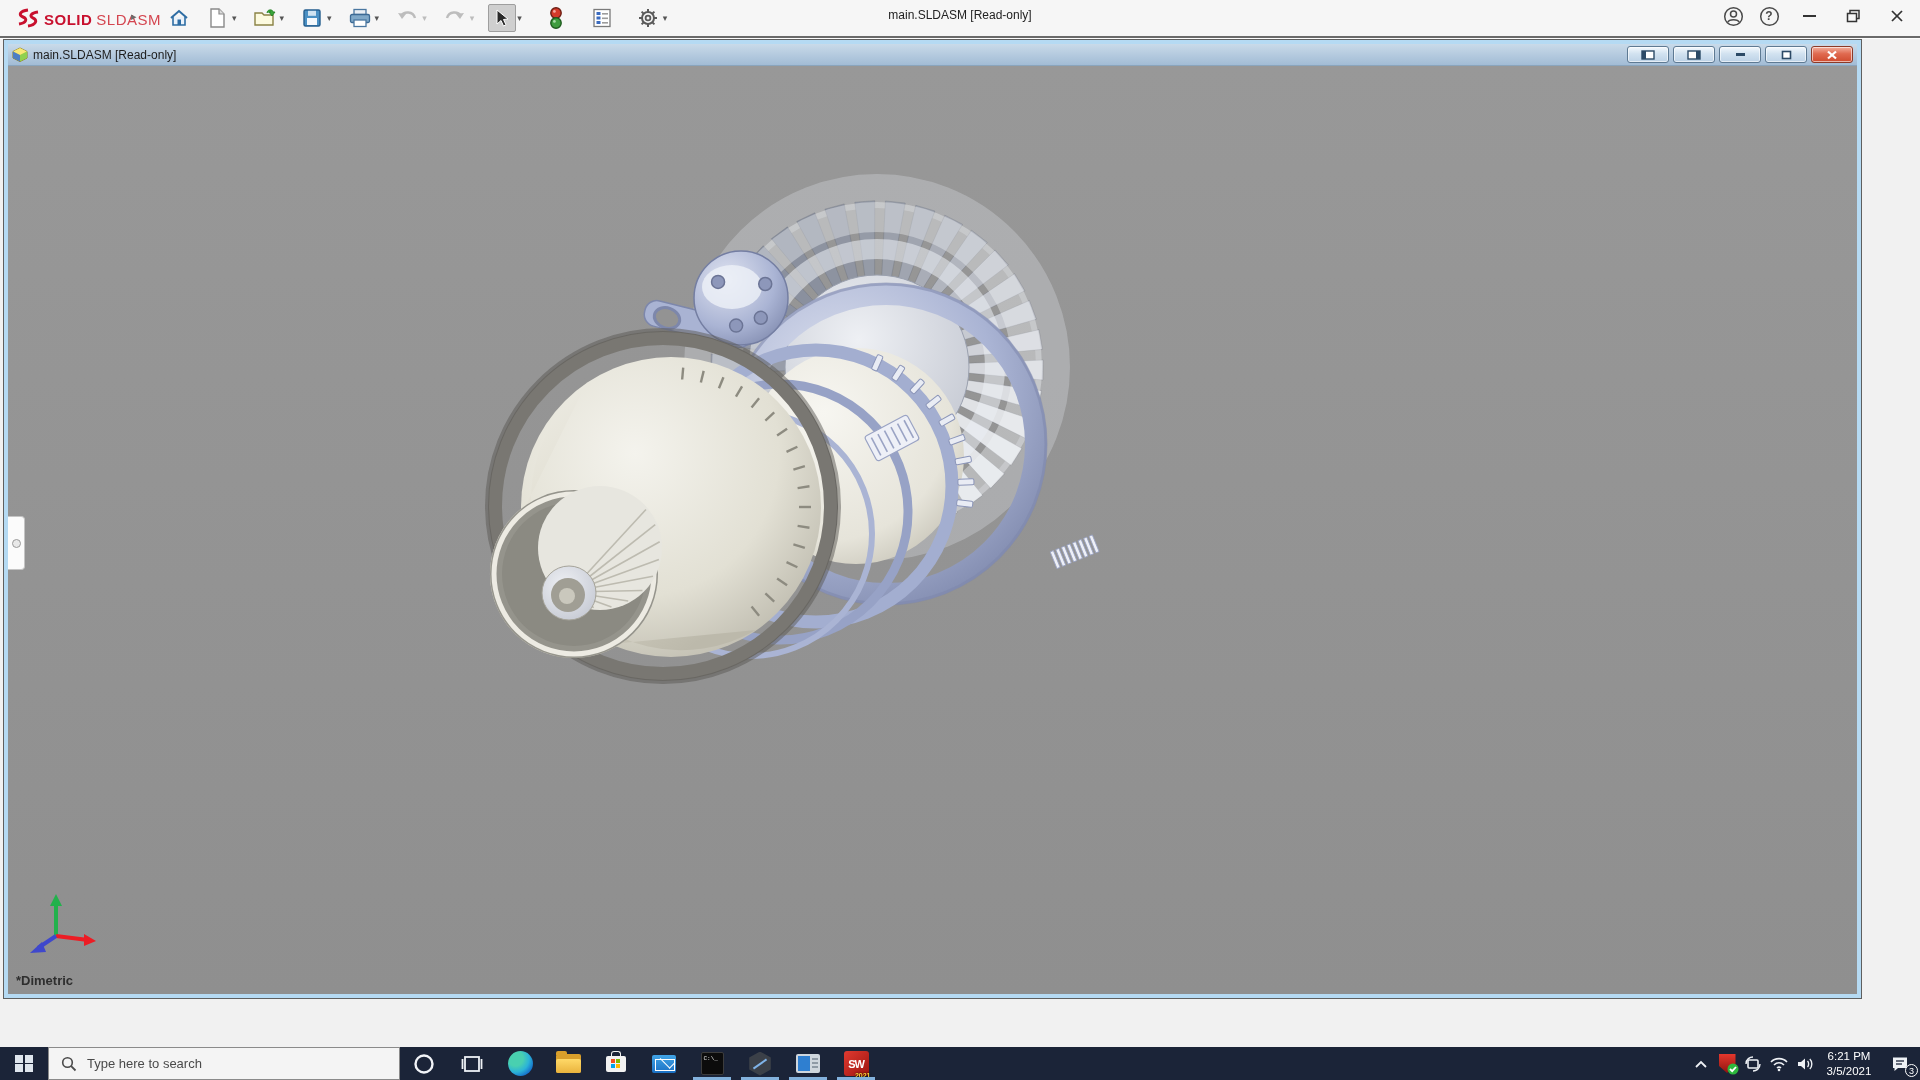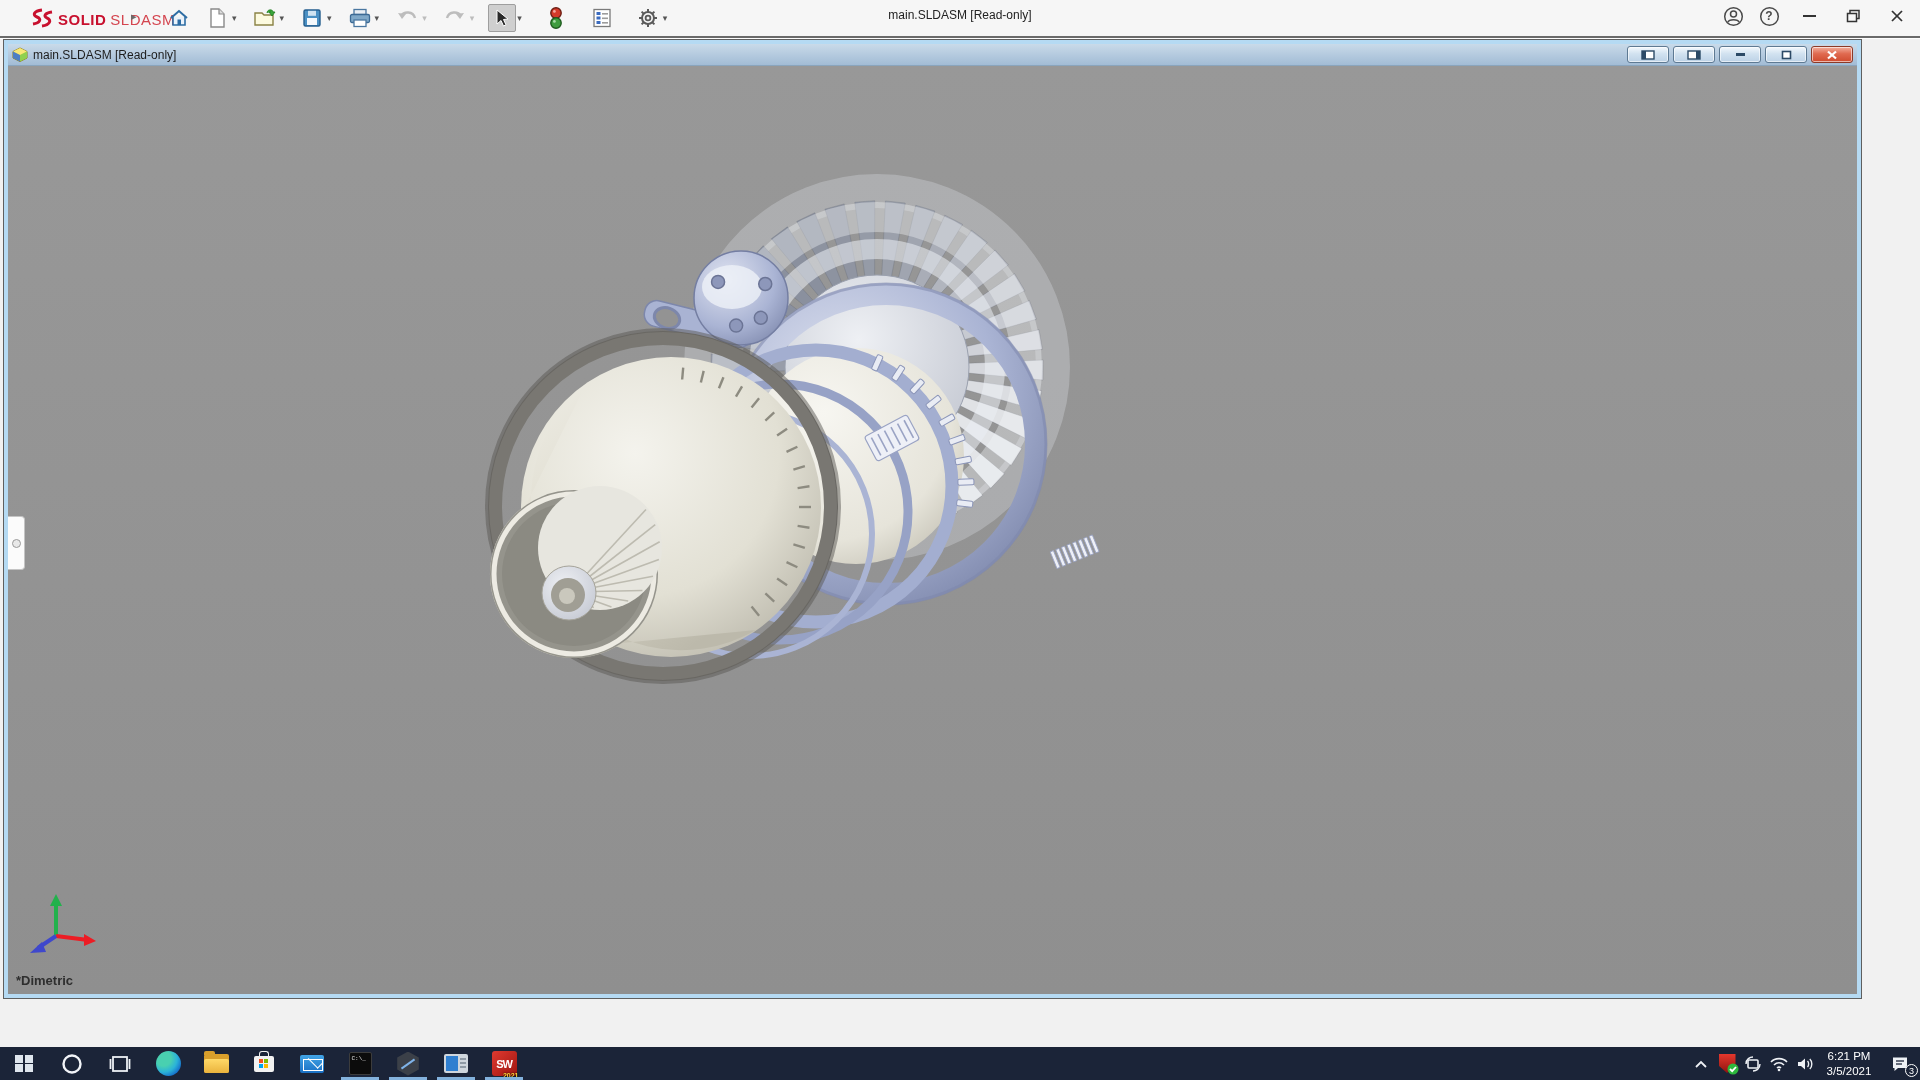--- a/index.html
+++ b/index.html
@@ -2,21 +2,21 @@
 <html><head>
 <meta charset="utf-8">
 <style>
   * { margin:0; padding:0; box-sizing:border-box; }
   html,body { width:1920px; height:1080px; overflow:hidden; background:#f1f1f1;
     font-family:"Liberation Sans", sans-serif; }
 
   
   #app-header { position:absolute; left:0; top:0; width:1920px; height:38px; background:#f6f6f6; }
   #header-rule { position:absolute; left:0; top:36px; width:1920px; height:3px; background:#6a6a6a; border-bottom:1px solid #fdfdfd; }
-  #brand { position:absolute; left:28px; top:6px; height:26px; display:flex; align-items:center; gap:4px; }
+  #brand { position:absolute; left:14px; top:6px; height:26px; display:flex; align-items:center; gap:4px; }
   #brand .solid { font-weight:bold; font-size:15px; color:#c8102e; letter-spacing:.5px; }
   #brand .works { font-weight:normal; font-size:15px; color:#d4454f; letter-spacing:.5px; }
   #brand-caret { position:absolute; left:131px; top:10px; color:#6b6b6b; font-size:11px; }
 
   #toolbar { position:absolute; left:165px; top:2px; height:32px; display:flex; align-items:center; }
   .tb-group { display:flex; align-items:center; margin-right:10px; }
   .tb-btn { width:28px; height:28px; display:flex; align-items:center; justify-content:center; border-radius:2px; }
   .tb-caret { font-size:9px; color:#555; margin:0 4px 0 1px; }
   .tb-caret.dis { color:#bdbdbd; }
   .tb-btn.pressed { background:#cfcfcf; border:1px solid #9e9e9e; }
@@ -468,20 +468,27 @@
 
 <div id="taskbar">
   <div class="tb-cell">
     <div class="start-grid">
         <div></div>
         <div></div>
         <div></div>
         <div></div>
       </div>
   </div>
+  <div id="search-box">
+    <svg width="16" height="16" viewBox="0 0 16 16">
+      <circle cx="6.5" cy="6.5" r="4.8" fill="none" stroke="#4a4a4a" stroke-width="1.6"></circle>
+      <line x1="10.2" y1="10.2" x2="14.5" y2="14.5" stroke="#4a4a4a" stroke-width="1.8"></line>
+    </svg>
+    <span>Type here to search</span>
+  </div>
   <div class="tb-cell">
     <svg width="22" height="22" viewBox="0 0 22 22">
       <circle cx="11" cy="11" r="8.5" fill="none" stroke="#f2f4f8" stroke-width="2.4"></circle>
     </svg>
   </div>
   <div class="tb-cell">
     <svg width="22" height="22" viewBox="0 0 22 22">
       <rect x="4" y="4" width="14" height="14" fill="none" stroke="#eef1f5" stroke-width="1.8"></rect>
       <line x1="1.5" y1="6" x2="1.5" y2="16" stroke="#eef1f5" stroke-width="1.8"></line>
       <line x1="20.5" y1="6" x2="20.5" y2="16" stroke="#eef1f5" stroke-width="1.8"></line>

